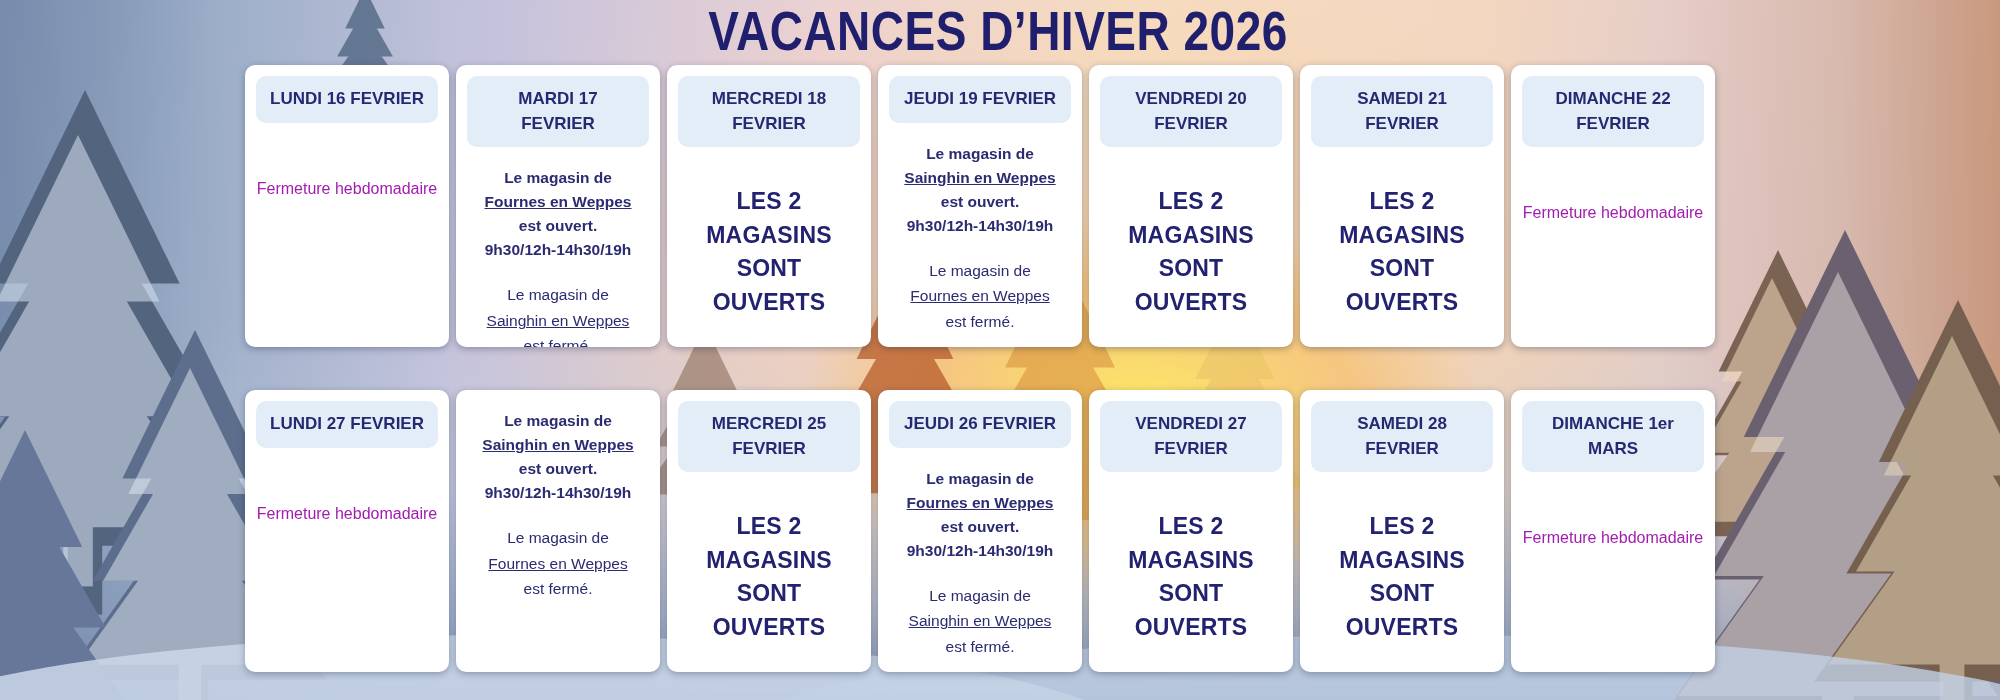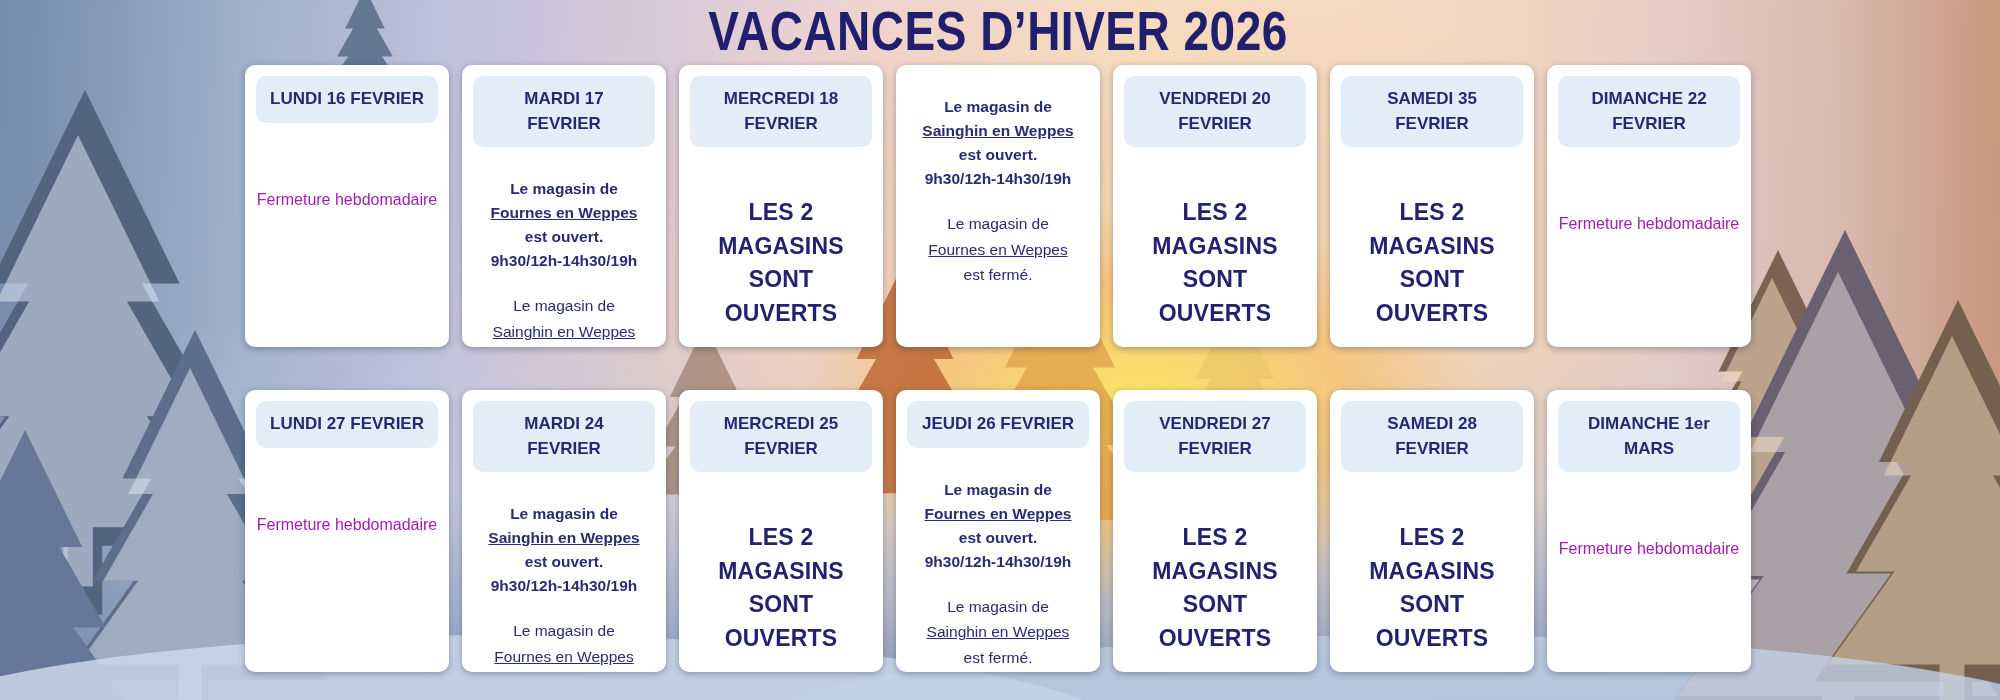--- a/index.html
+++ b/index.html
@@ -24,28 +24,28 @@
   .trees{position:absolute;inset:0;z-index:1;pointer-events:none;}
 
   
   .title{position:absolute;z-index:2;top:-2px;left:245px;width:1506px;margin:0;
     text-align:center;font-size:46px;font-weight:bold;letter-spacing:.5px;
     color:#201f6e;transform:scaleY(1.22);transform-origin:top center;}
 
   
   .grid{position:absolute;z-index:2;left:245px;top:65px;
     display:grid;grid-template-columns:repeat(7,204px);
-    grid-auto-rows:282px;gap:43px 13px;}
+    grid-auto-rows:282px;gap:43px 7px;}
   .card{background:#fff;border-radius:10px;
     box-shadow:0 2px 7px rgba(25,40,70,.35);
     display:flex;flex-direction:column;overflow:hidden;}
   .chip{margin:11px 11px 0;background:#e3edf7;border-radius:10px;
     padding:11px 13px;text-align:center;
     font-weight:bold;font-size:17px;line-height:1.45;color:#232a72;}
-  .body{flex:1;text-align:center;color:#32327a;padding:16px 9px;}
+  .body{flex:1;text-align:center;color:#32327a;padding:5px 9px;}
   .note{font-size:16px;line-height:1.9;margin:46px 0 0;color:#a21caf;}
   .banner{font-size:23px;font-weight:bold;line-height:1.46;margin:33px 16px 0;
     letter-spacing:.2px;color:#232270;}
   .info{font-size:15.5px;margin:0;color:#2b2b72;}
   .open-block{margin-top:14px;font-weight:bold;line-height:1.55;}
   .closed-block{margin-top:20px;line-height:1.65;}
   .line{display:block;}
   .underline{text-decoration:underline;}
 </style>
 </head>
@@ -119,20 +119,23 @@
   </article>
       <article class="card">
     <header class="chip">
       <span>MERCREDI 18 FEVRIER</span>
     </header>
     <div class="body">
           <p class="banner">LES 2 MAGASINS SONT OUVERTS</p>
         </div>
   </article>
       <article class="card">
+    <header class="chip">
+      <span>JEUDI 19 FEVRIER</span>
+    </header>
     <div class="body">
           <p class="info open-block">
             <span class="line">Le magasin de</span>
             <span class="line underline">Sainghin en Weppes</span>
             <span class="line">est ouvert.</span>
             <span class="line">9h30/12h-14h30/19h</span>
           </p>
           <p class="info closed-block">
             <span class="line">Le magasin de</span>
             <span class="line underline">Fournes en Weppes</span>
@@ -143,21 +146,21 @@
       <article class="card">
     <header class="chip">
       <span>VENDREDI 20 FEVRIER</span>
     </header>
     <div class="body">
           <p class="banner">LES 2 MAGASINS SONT OUVERTS</p>
         </div>
   </article>
       <article class="card">
     <header class="chip">
-      <span>SAMEDI 35 FEVRIER</span>
+      <span>SAMEDI 21 FEVRIER</span>
     </header>
     <div class="body">
           <p class="banner">LES 2 MAGASINS SONT OUVERTS</p>
         </div>
   </article>
       <article class="card">
     <header class="chip">
       <span>DIMANCHE 22 FEVRIER</span>
     </header>
     <div class="body">
@@ -166,23 +169,20 @@
   </article>
       <article class="card">
     <header class="chip">
       <span>LUNDI 27 FEVRIER</span>
     </header>
     <div class="body">
           <p class="note">Fermeture hebdomadaire</p>
         </div>
   </article>
       <article class="card">
-    <header class="chip">
-      <span>MARDI 24 FEVRIER</span>
-    </header>
     <div class="body">
           <p class="info open-block">
             <span class="line">Le magasin de</span>
             <span class="line underline">Sainghin en Weppes</span>
             <span class="line">est ouvert.</span>
             <span class="line">9h30/12h-14h30/19h</span>
           </p>
           <p class="info closed-block">
             <span class="line">Le magasin de</span>
             <span class="line underline">Fournes en Weppes</span>

